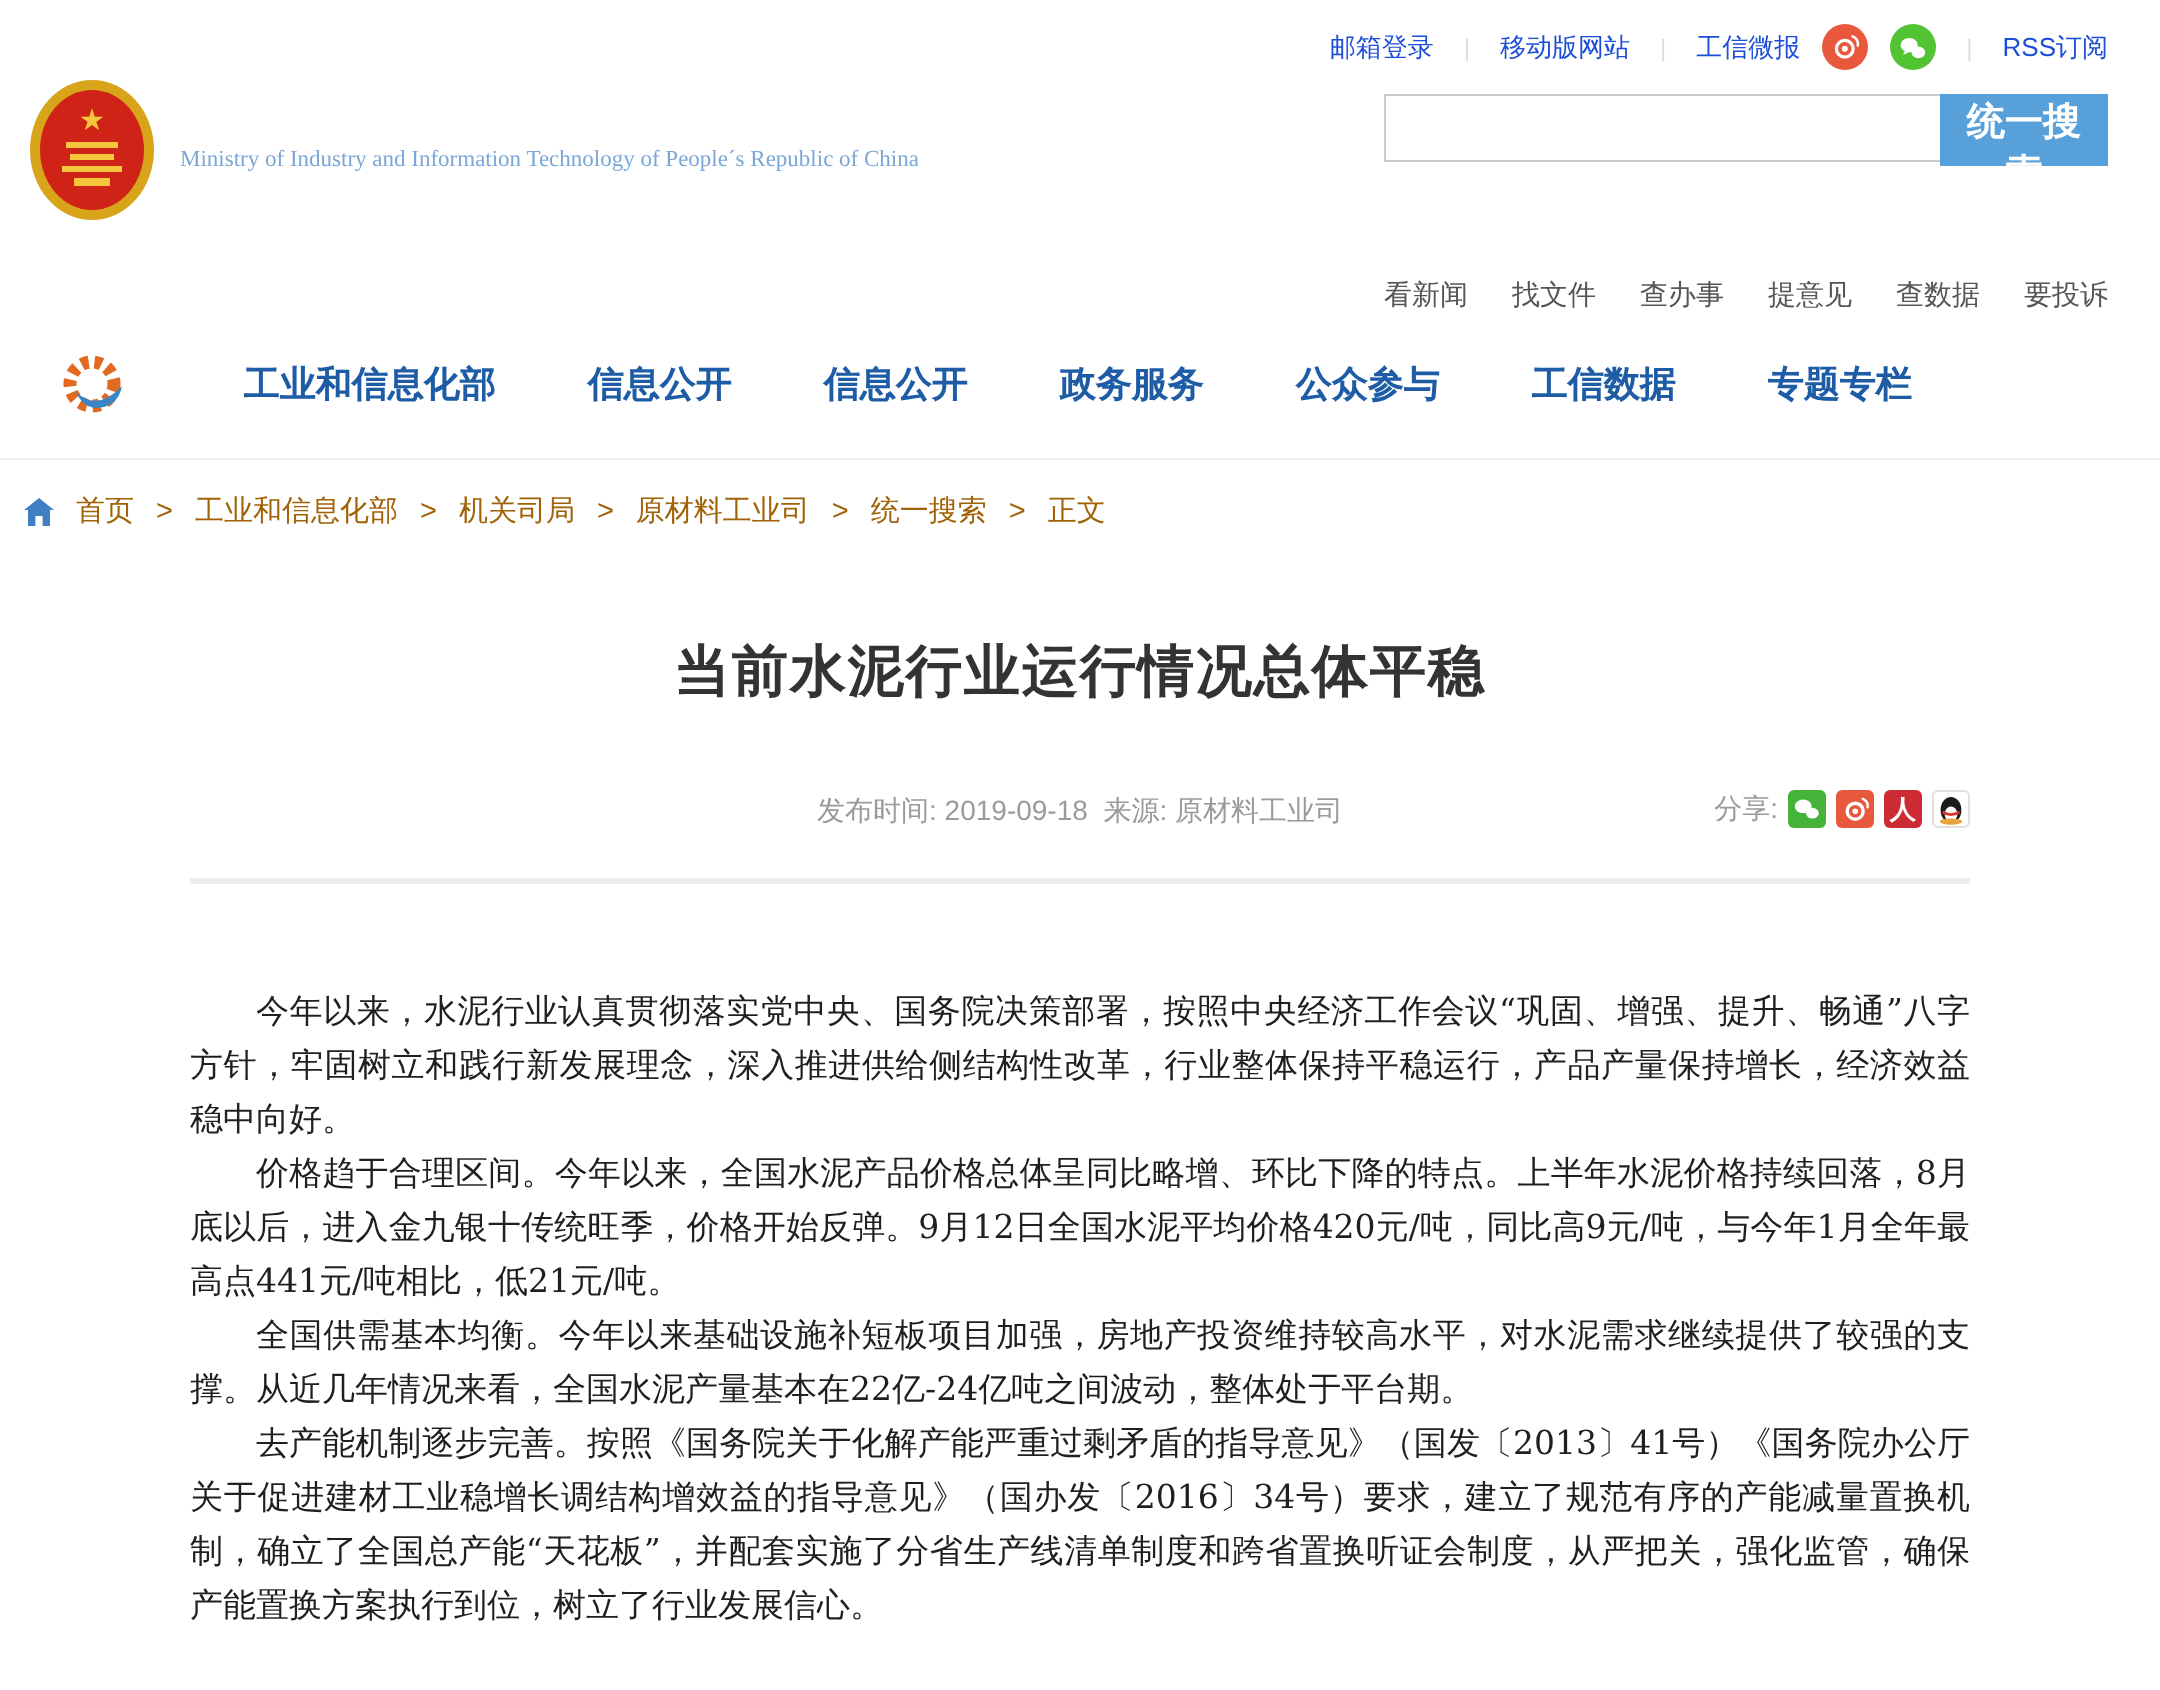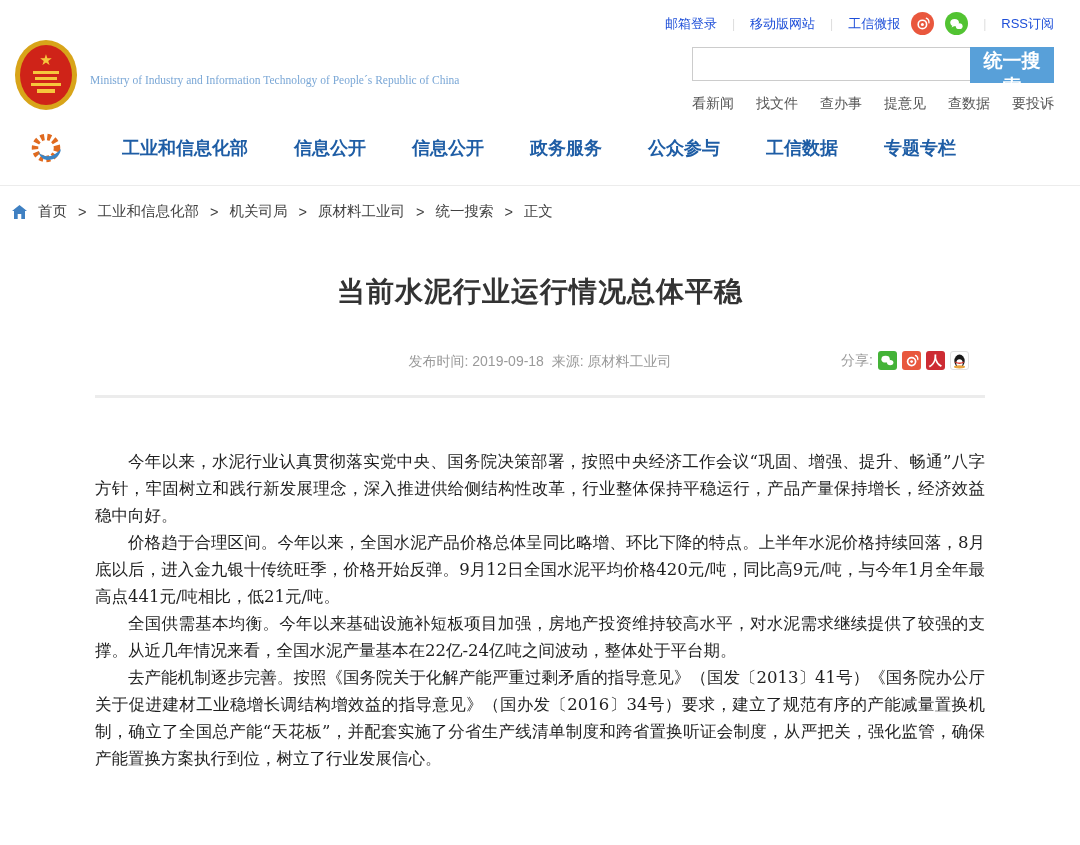--- a/index.html
+++ b/index.html
@@ -18,36 +18,36 @@
   .header-row{display:flex;align-items:flex-start;padding:2px 26px 0 14px;}
   .brand{display:flex;align-items:center;}
   .site-ident{margin-left:12px;margin-top:6px;}
   .site-title{font-size:31px;font-weight:bold;color:#2a68ae;letter-spacing:1px;line-height:1.1;}
   .site-subtitle{font-size:11.5px;color:#7aa7d6;margin-top:3px;font-family:Liberation Serif, serif;}
   .header-right{margin-left:auto;width:362px;}
   .search-row{display:flex;align-items:stretch;margin-top:8px;}
   .search-input{flex:1;height:32px;border:1px solid #ccc;border-right:none;outline:none;padding:0 8px;font-size:14px;}
   .search-btn{width:84px;height:36px;background:#58a0d9;color:#fff;font-size:19px;font-weight:bold;border:none;cursor:pointer;font-family:"Liberation Sans",sans-serif;}
   .quick-links{display:flex;justify-content:space-between;margin-top:12px;font-size:14px;color:#555;}
-  .quick-links a{color:#555;}
+  .quick-links a{color:#555;margin-top:44px;}
 
   
   .navbar{display:flex;align-items:center;gap:46px;padding:16px 0 18px 30px;border-bottom:1px solid #ececec;}
   .nav-logo{display:inline-flex;margin-right:8px;}
   .nav-item{font-size:18px;font-weight:bold;color:#1e5da5;}
 
   
   .breadcrumb{display:flex;align-items:center;gap:11px;padding:16px 0 12px 12px;font-size:14.5px;color:#3f80c2;}
-  .breadcrumb a,.breadcrumb span{color:#404040;}
+  .breadcrumb a,.breadcrumb span{color:#a16207;}
 
   
   .article{width:890px;margin:0 auto;}
   .article-title{text-align:center;font-size:28px;font-weight:bold;color:#333;margin-top:40px;letter-spacing:1px;}
   .article-meta{position:relative;text-align:center;color:#9a9a9a;font-size:14px;margin-top:42px;height:20px;}
-  .share{position:absolute;right:16px;top:-2px;display:flex;gap:5px;align-items:center;color:#9a9a9a;font-size:14px;}
+  .share{position:absolute;right:0;top:-2px;display:flex;gap:5px;align-items:center;color:#9a9a9a;font-size:14px;}
   .share-icon{width:19px;height:19px;border-radius:3px;display:inline-flex;align-items:center;justify-content:center;overflow:hidden;}
   .si-wechat{background:#44b338;}
   .si-weibo{background:#e8583d;}
   .si-renren{background:#cd2b33;color:#fff;font-size:13px;font-weight:bold;}
   .si-qq{background:#fff;border:1px solid #e0e0e0;box-sizing:border-box;}
   .divider{height:3px;background:#ececec;margin-top:22px;}
   .article-body{margin-top:50px;font-size:16.5px;line-height:27px;color:#1f1f1f;text-align:justify;font-family:"DejaVu Serif","Liberation Serif",serif;}
   .article-body p{margin:0;text-indent:2em;}
 </style>
 </head>

